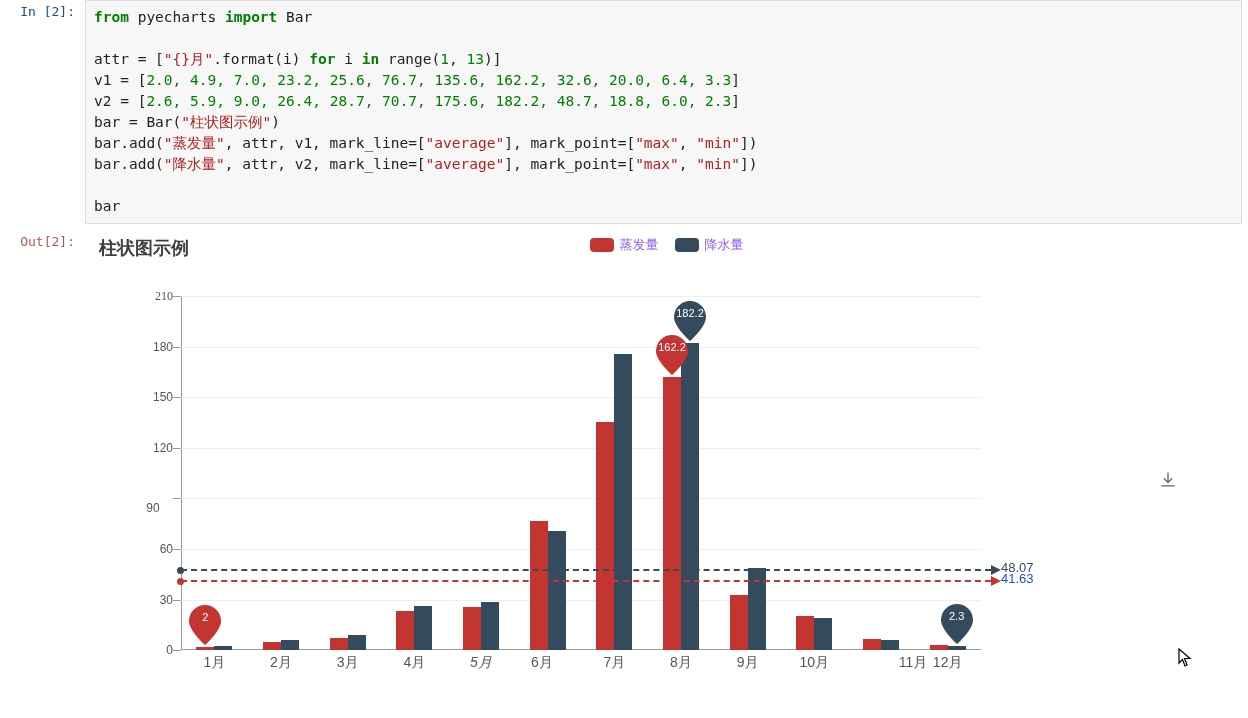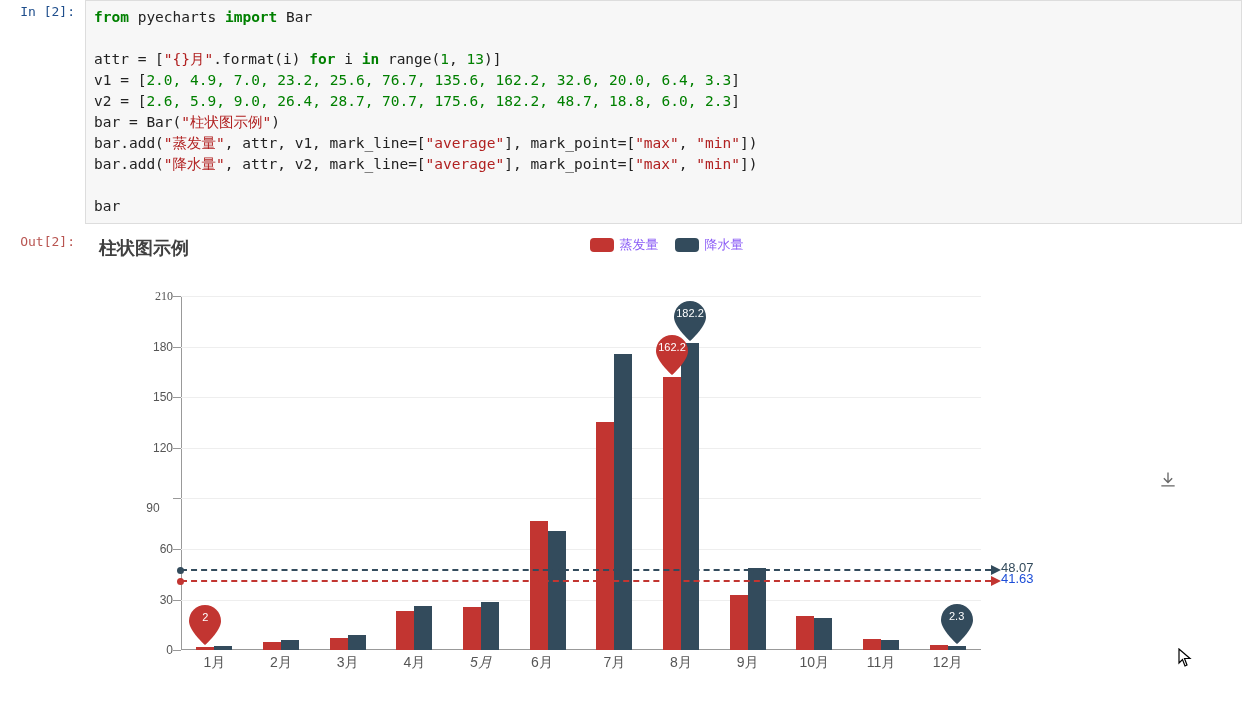--- a/index.html
+++ b/index.html
@@ -287,21 +287,21 @@
           <div class="bar" style="left: 500px; width: 18px; height: 307.137px; background: rgb(51, 75, 92);"></div>
           <div class="x-label" style="left: 500px;">8月</div>
           <div class="bar" style="left: 548.667px; width: 18px; height: 54.9543px; background: rgb(194, 53, 49);"></div>
           <div class="bar" style="left: 566.667px; width: 18px; height: 82.0943px; background: rgb(51, 75, 92);"></div>
           <div class="x-label" style="left: 566.667px;">9月</div>
           <div class="bar" style="left: 615.333px; width: 18px; height: 33.7143px; background: rgb(194, 53, 49);"></div>
           <div class="bar" style="left: 633.333px; width: 18px; height: 31.6914px; background: rgb(51, 75, 92);"></div>
           <div class="x-label" style="left: 633.333px;">10月</div>
           <div class="bar" style="left: 682px; width: 18px; height: 10.7886px; background: rgb(194, 53, 49);"></div>
           <div class="bar" style="left: 700px; width: 18px; height: 10.1143px; background: rgb(51, 75, 92);"></div>
-          <div class="x-label" style="left: 700px; margin-top: 44px;">11月</div>
+          <div class="x-label" style="left: 732px; margin-top: 44px;">11月</div>
           <div class="bar" style="left: 748.667px; width: 18px; height: 5.56286px; background: rgb(194, 53, 49);"></div>
           <div class="bar" style="left: 766.667px; width: 18px; height: 3.87714px; background: rgb(51, 75, 92);"></div>
           <div class="x-label" style="left: 766.667px;">12月</div>
           <div class="avg-line" style="top: 272.968px; border-top-color: rgb(51, 75, 92); color: rgb(51, 75, 92);">
             <div class="avg-dot"></div>
           </div>
           <div class="avg-label" style="top: 263.968px; color: rgb(51, 75, 92);">48.07</div>
           <div class="avg-line" style="top: 283.824px; border-top-color: rgb(194, 53, 49); color: rgb(194, 53, 49);">
             <div class="avg-dot"></div>
           </div>

